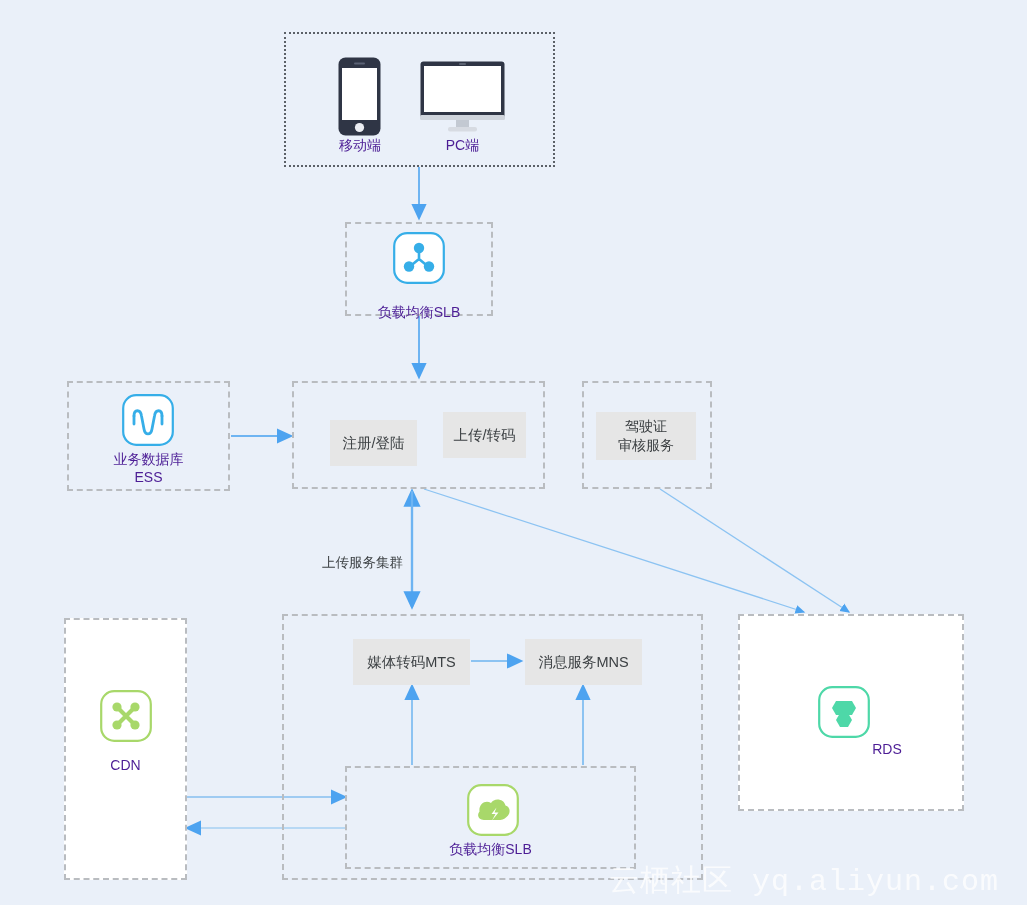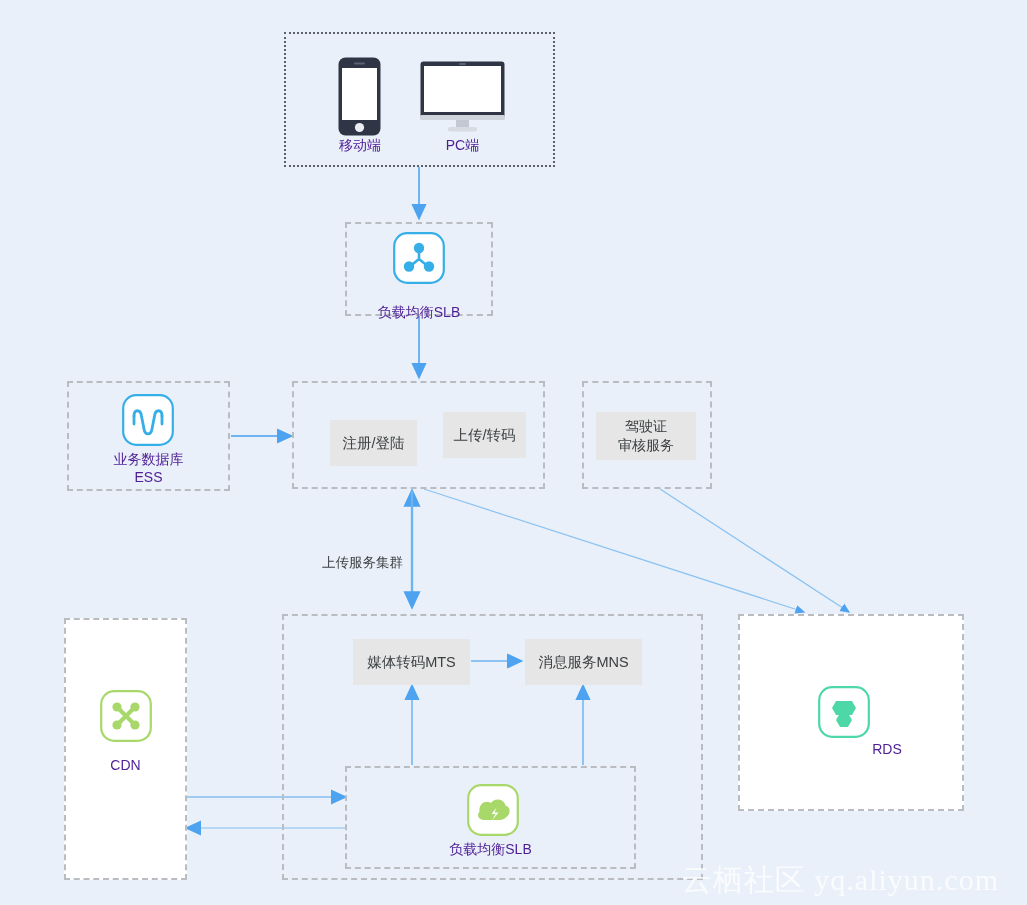--- a/index.html
+++ b/index.html
@@ -57,21 +57,21 @@
 
   .watermark {
     position:absolute;
     right:28px;
     bottom:4px;
     font-size:30px;
     color:#ffffff;
     opacity:.78;
     letter-spacing:1px;
     white-space:nowrap;
-    font-family:Liberation Serif, serif;
+    font-family:Liberation Mono, monospace;
   }
 
   .device { position:absolute; }
 </style>
 </head>
 <body>
 
 <div id="stage">
 
   <svg class="edges" viewBox="0 0 1027 905">

